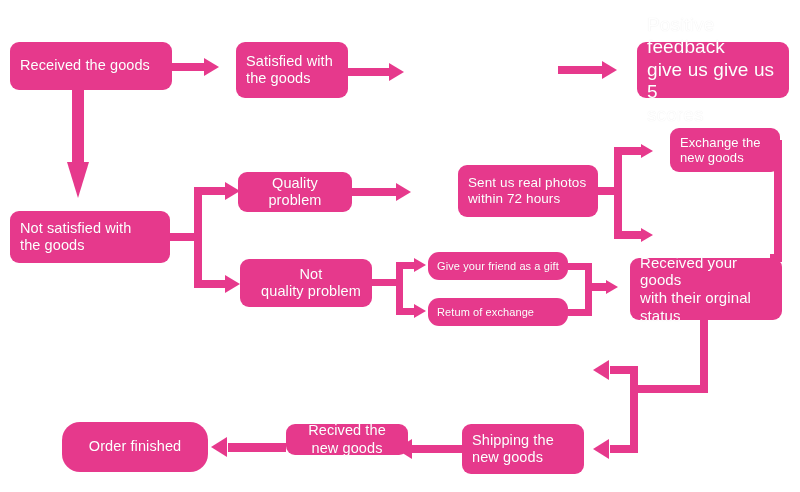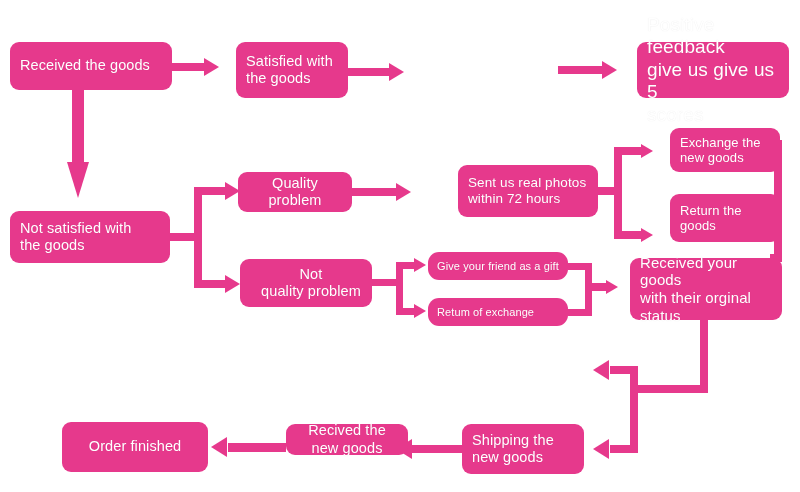--- a/index.html
+++ b/index.html
@@ -138,24 +138,20 @@
   <div class="arrow arrow-r sm" style="left:641px; top:144px;"></div>
 
   <div class="conn" style="left:614px; top:231px; width:30px; height:8px;"></div>
   <div class="arrow arrow-r sm" style="left:641px; top:228px;"></div>
 
   <div class="node mid" style="left:670px; top:128px; width:110px; height:44px;">
     <span style="white-space:pre-line">Exchange the
 new goods</span>
   </div>
 
-  <div class="node mid" style="left:670px; top:194px; width:110px; height:48px;">
-    <span style="white-space:pre-line">Return the
-goods</span>
-  </div>
 
   <div class="conn" style="left:774px; top:140px; width:8px; height:122px;"></div>
   <div class="conn" style="left:770px; top:254px; width:12px; height:8px;"></div>
 
   <div class="conn" style="left:372px; top:279px; width:30px; height:7px;"></div>
   <div class="conn" style="left:396px; top:262px; width:7px; height:53px;"></div>
 
   <div class="conn" style="left:396px; top:262px; width:22px; height:7px;"></div>
   <div class="arrow arrow-r sm" style="left:414px; top:258px;"></div>
 
@@ -202,17 +198,17 @@
   <div class="arrow arrow-l" style="left:396px; top:439px;"></div>
 
   <div class="node center" style="left:286px; top:424px; width:122px; height:31px;">
     <span style="white-space:pre-line">Recived the
 new goods</span>
   </div>
 
   <div class="conn" style="left:228px; top:443px; width:58px; height:9px;"></div>
   <div class="arrow arrow-l" style="left:211px; top:437px;"></div>
 
-  <div class="node center" style="left:62px; top:422px; width:146px; height:50px;">
+  <div class="node center" style="left:62px; top:422px; width:146px; height:50px;border-radius:18px;">
     <span style="white-space:pre-line">Order finished</span>
   </div>
 
 </div>
 
 </body></html>

